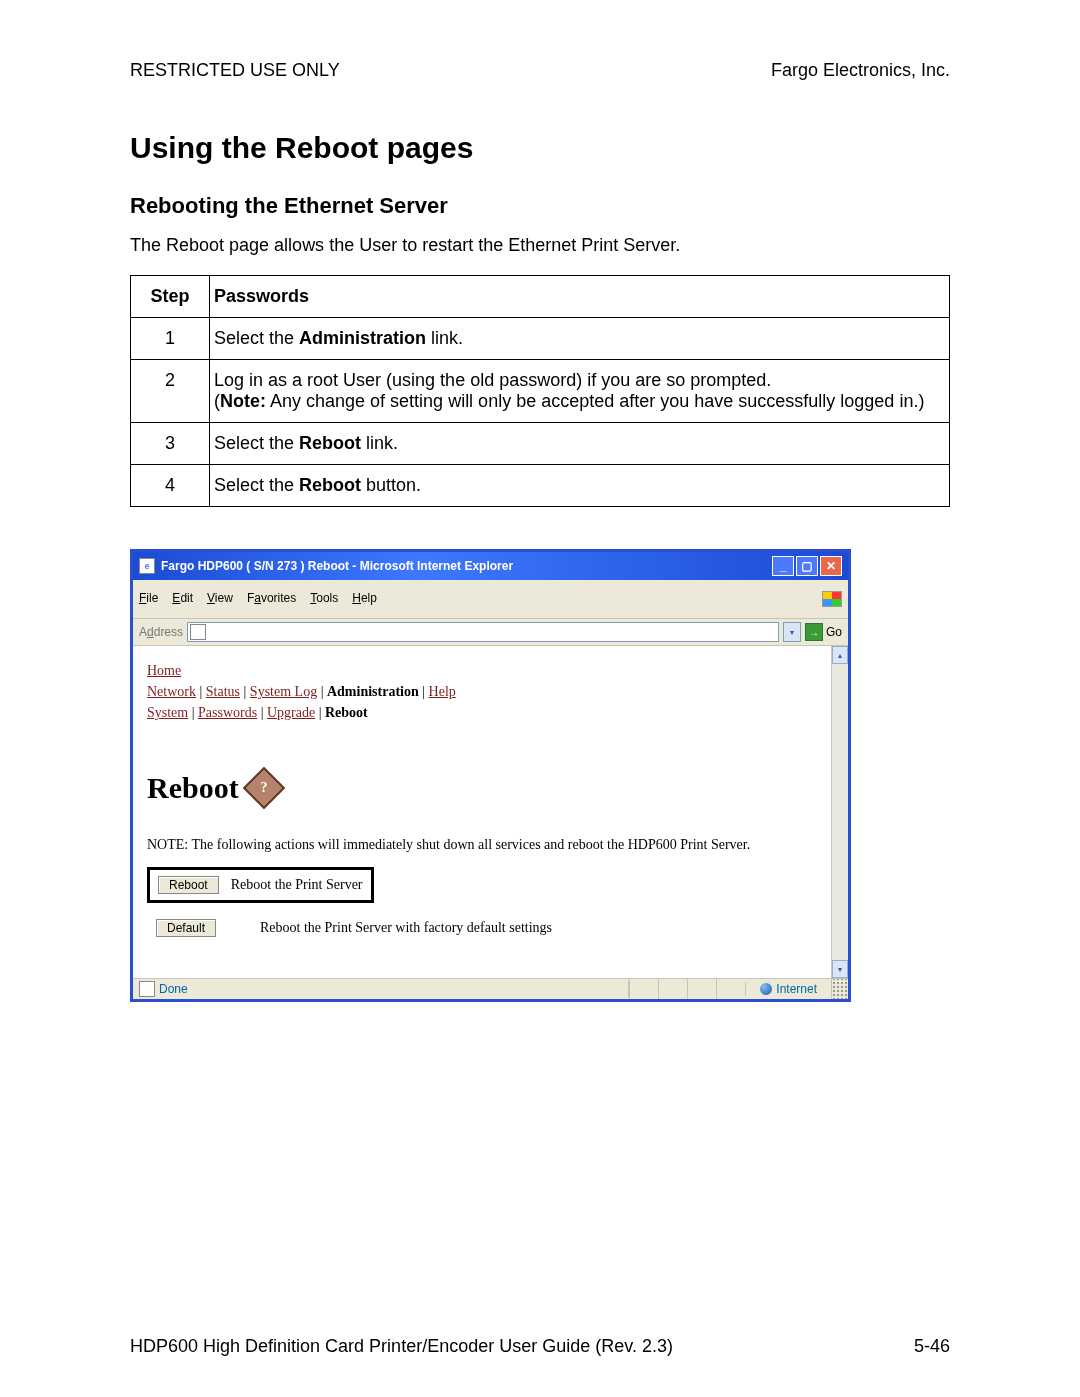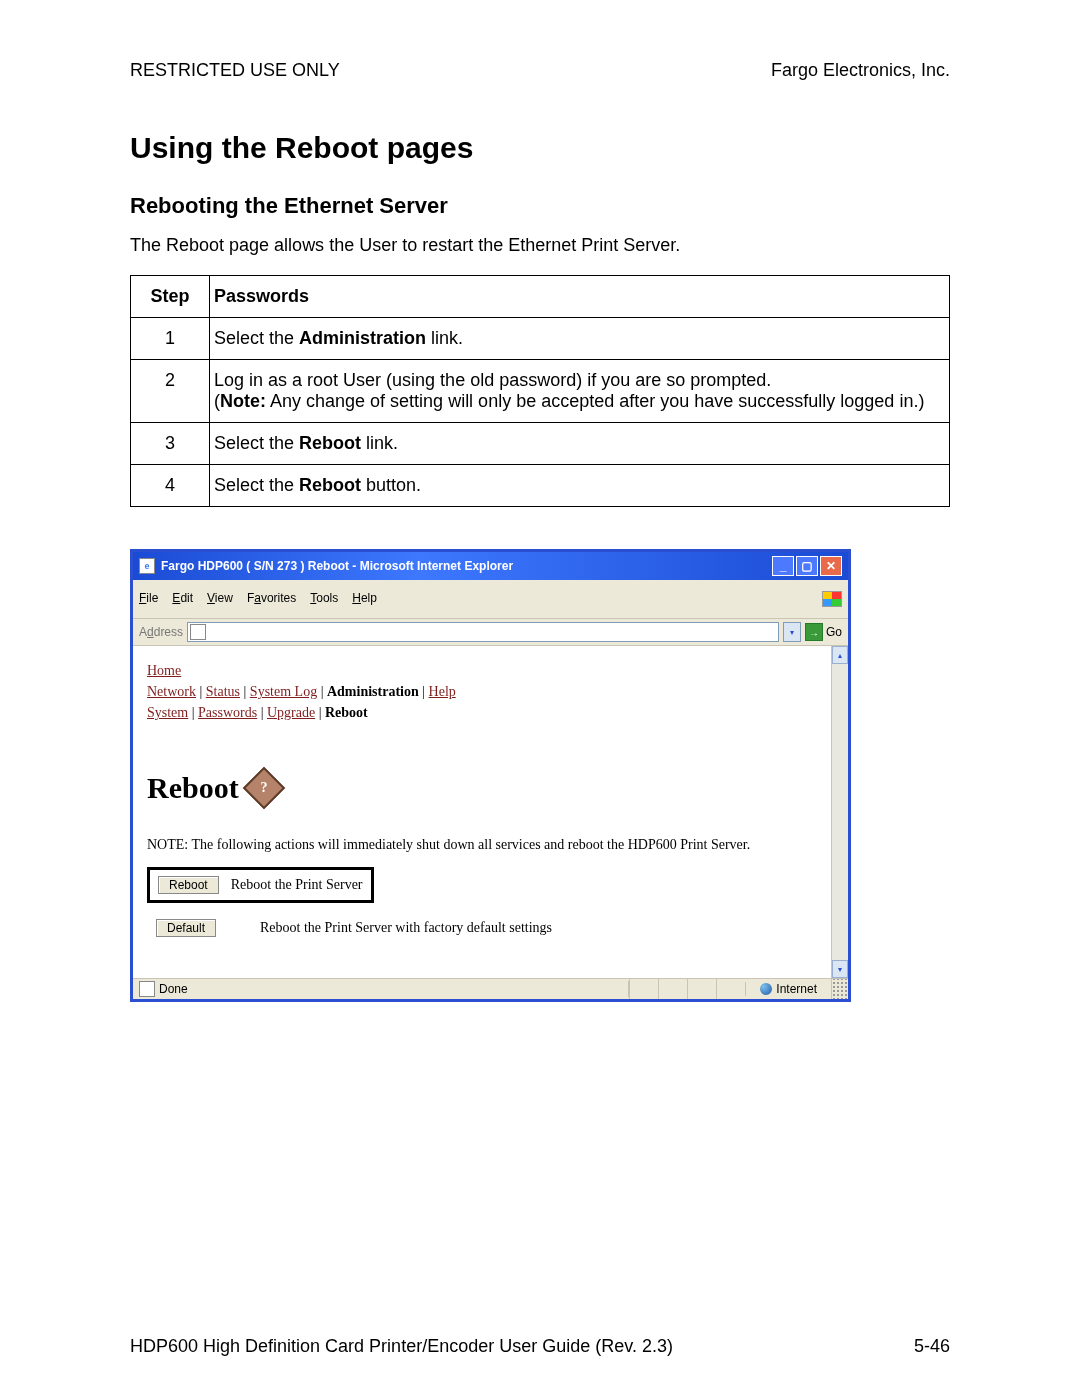--- a/index.html
+++ b/index.html
@@ -161,21 +161,21 @@
   .action-row { display:flex; align-items:center; gap:10px; margin-top:14px; }
   .ie-button {
     font-family:Tahoma,Arial; font-size:12px;
     background:#ece9d8; border:1px solid #888; padding:1px 10px;
     box-shadow:1px 1px 0 #fff inset;
   }
   .highlight-box { border:3px solid #000; padding:6px 8px; display:flex; align-items:center; gap:12px;}
   .action-desc { font-family:"Times New Roman",serif; font-size:14px; }
   .ie-statusbar {
     background:#ece9d8;border-top:1px solid #c8c5b6;
-    display:flex;align-items:center;font-size:12px;color:#000000;
+    display:flex;align-items:center;font-size:12px;color:#0369a1;
     height:20px;
   }
   .sb-left{display:flex;align-items:center;gap:4px;padding:0 6px;border-right:1px solid #c8c5b6;flex:1;}
   .sb-left .pageicon2{width:14px;height:14px;border:1px solid #888;background:#fff;}
   .sb-cells{display:flex;}
   .sb-cell{width:28px;height:20px;border-left:1px solid #c8c5b6;}
   .sb-zone{display:flex;align-items:center;gap:4px;padding:0 14px;border-left:1px solid #c8c5b6;}
   .sb-zone .globe{width:12px;height:12px;border-radius:50%;background:radial-gradient(circle at 30% 30%,#7ec0ee,#1e5aa8);}
   .sb-grip{width:16px;height:20px;border-left:1px solid #c8c5b6;
     background-image:radial-gradient(#999 1px,transparent 1px);

